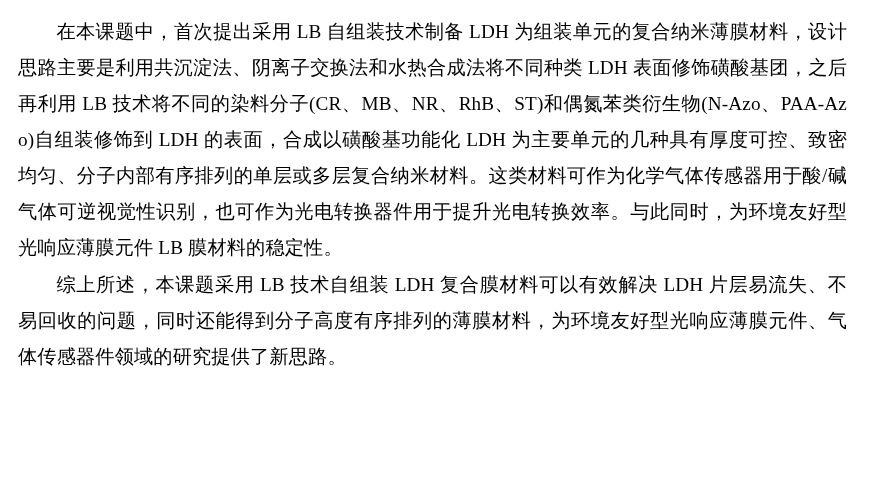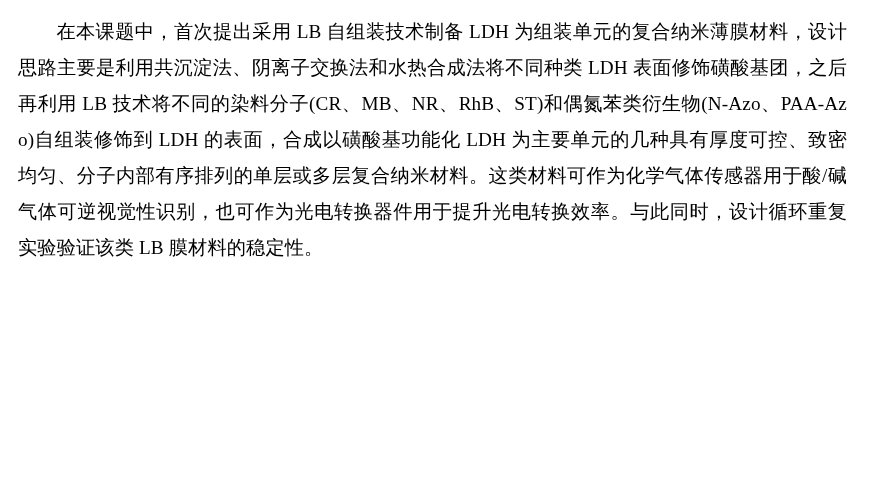--- a/index.html
+++ b/index.html
@@ -32,14 +32,15 @@
     word-break: break-all;
   }
   .para + .para {
     margin-top: 1px;
   }
 </style>
 </head>
 <body>
 
 <div id="page">
-  <p class="para">在本课题中，首次提出采用 LB 自组装技术制备 LDH 为组装单元的复合纳米薄膜材料，设计思路主要是利用共沉淀法、阴离子交换法和水热合成法将不同种类 LDH 表面修饰磺酸基团，之后再利用 LB 技术将不同的染料分子(CR、MB、NR、RhB、ST)和偶氮苯类衍生物(N-Azo、PAA-Azo)自组装修饰到 LDH 的表面，合成以磺酸基功能化 LDH 为主要单元的几种具有厚度可控、致密均匀、分子内部有序排列的单层或多层复合纳米材料。这类材料可作为化学气体传感器用于酸/碱气体可逆视觉性识别，也可作为光电转换器件用于提升光电转换效率。与此同时，设计循环重复实验验证该类 LB 膜材料的稳定性。</p>
+  <p class="para">在本课题中，首次提出采用 LB 自组装技术制备 LDH 为组装单元的复合纳米薄膜材料，设计思路主要是利用共沉淀法、阴离子交换法和水热合成法将不同种类 LDH 表面修饰磺酸基团，之后再利用 LB 技术将不同的染料分子(CR、MB、NR、RhB、ST)和偶氮苯类衍生物(N-Azo、PAA-Azo)自组装修饰到 LDH 的表面，合成以磺酸基功能化 LDH 为主要单元的几种具有厚度可控、致密均匀、分子内部有序排列的单层或多层复合纳米材料。这类材料可作为化学气体传感器用于酸/碱气体可逆视觉性识别，也可作为光电转换器件用于提升光电转换效率。与此同时，为环境友好型光响应薄膜元件 LB 膜材料的稳定性。</p>
+  <p class="para">综上所述，本课题采用 LB 技术自组装 LDH 复合膜材料可以有效解决 LDH 片层易流失、不易回收的问题，同时还能得到分子高度有序排列的薄膜材料，为环境友好型光响应薄膜元件、气体传感器件领域的研究提供了新思路。</p>
 </div>
 
 </body></html>

